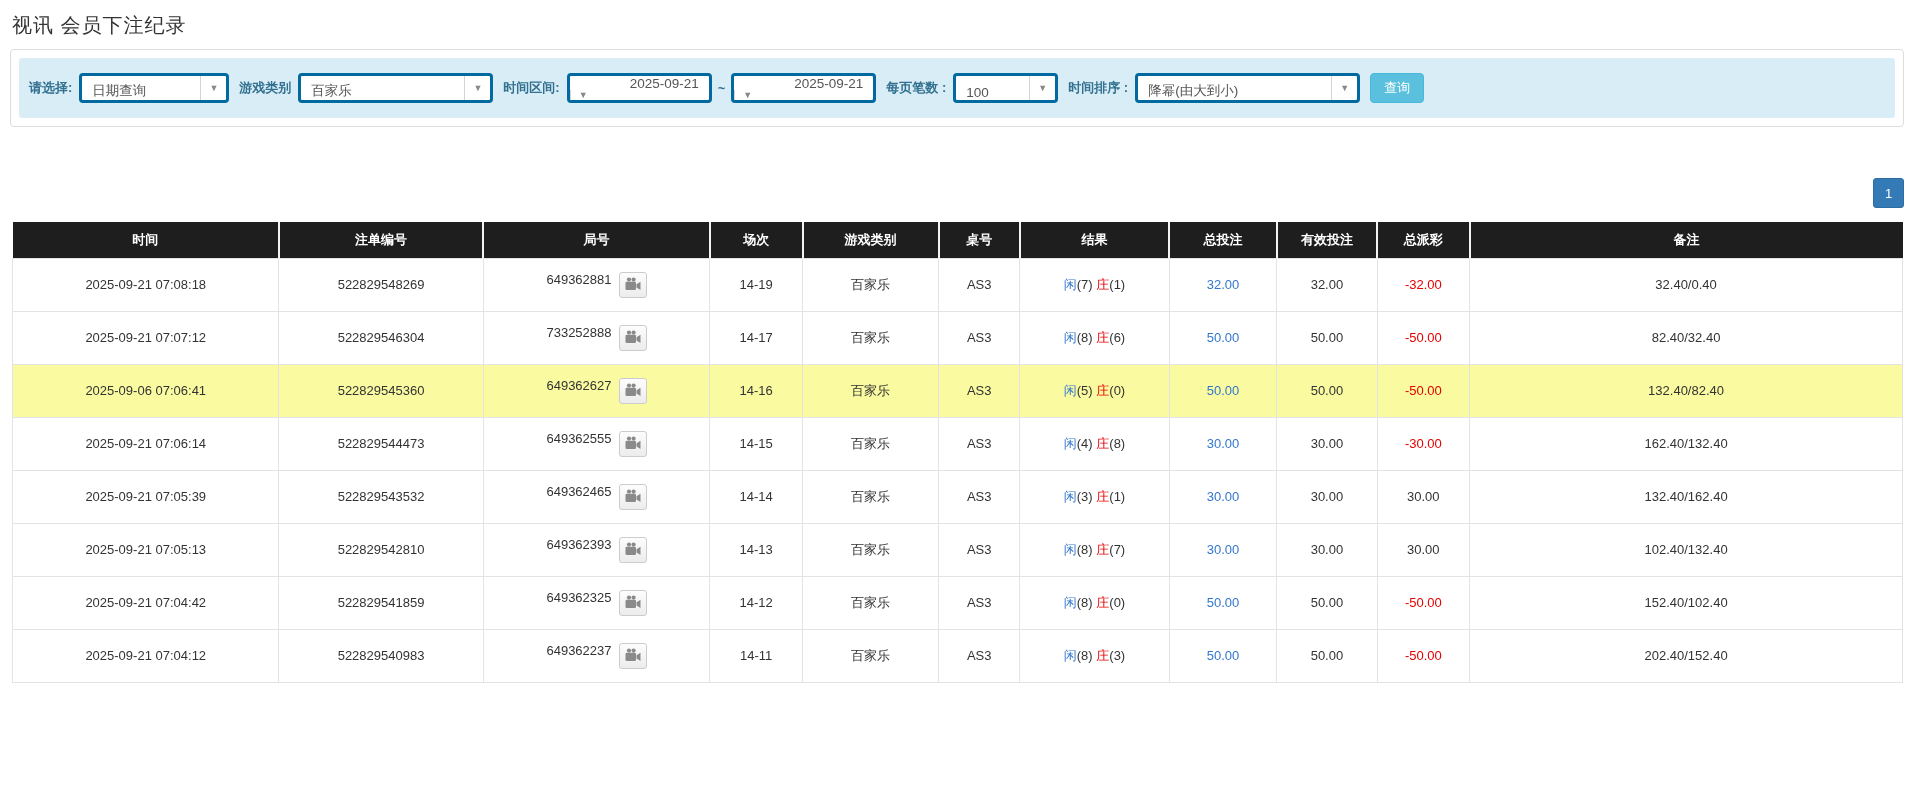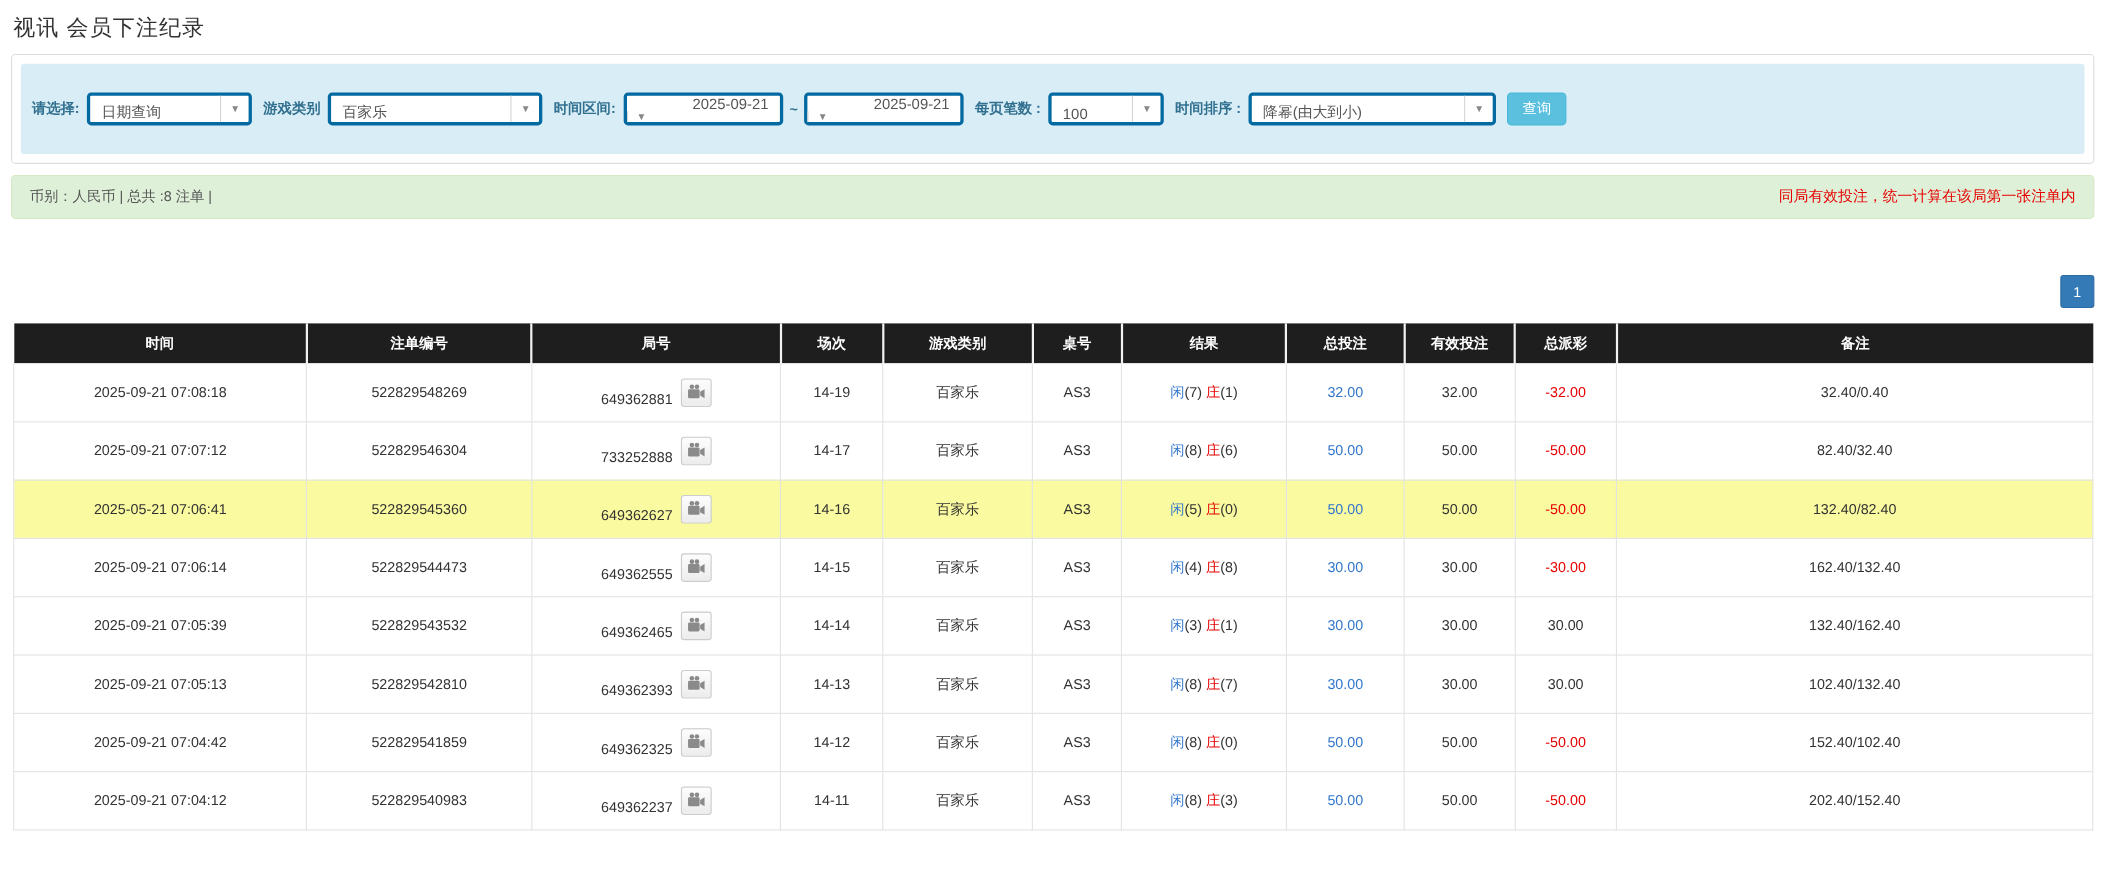--- a/index.html
+++ b/index.html
@@ -7,21 +7,21 @@
   body {
     width:1914px; min-height:810px;
     font-family:"Liberation Sans","DejaVu Sans",sans-serif;
     color:#333; font-size:13px;
   }
   .page { padding-top:8px; }
   .page-title { font-size:20px; font-weight:400; color:#333; margin:4px 0 10px 12px; letter-spacing:1px; }
 
   
   .filter-panel { margin:0 10px; border:1px solid #ddd; border-radius:4px; padding:8px; background:#fff; }
-  .filter-bar { background:#d9edf7; border-radius:3px; padding:26px 10px; display:flex; align-items:center; }
+  .filter-bar { background:#d9edf7; border-radius:3px; padding:15px 10px; display:flex; align-items:center; }
   .flabel { color:#31708f; font-weight:bold; font-size:13px; margin:0 7px 0 10px; white-space:nowrap; }
   .sel { display:flex; align-items:flex-end; height:30px; background:#fff; border:3px solid #0369a1; border-radius:4px; cursor:pointer; }
   .sel .sel-value { flex:1; padding:0 10px; font-size:13.5px; color:#555; white-space:nowrap; overflow:hidden; }
   .sel .caret-box { width:26px; align-self:stretch; border-left:1px solid #d5d5d5; display:flex; align-items:center; justify-content:center; color:#888; font-size:9px; }
   .w150 { width:150px; } .w195 { width:195px; } .w155 { width:145px;flex-direction:column; } .w105 { width:105px; } .w205 { width:225px; }
   .tilde { color:#31708f; font-weight:bold; margin:0 6px; }
   .search-btn { margin-left:10px; height:30px; padding:0 13px; background:#5bc0de; border:1px solid #46b8da; border-radius:4px; color:#fff; font-size:13px; cursor:pointer; font-family:inherit; }
 
   
   .summary-bar { margin:10px 10px 0 10px; background:#dff0d8; border:1px solid #d6e9c6; border-radius:4px; height:40px; display:flex; align-items:center; justify-content:space-between; padding:0 16px; }
@@ -31,21 +31,21 @@
   
   .pagination { margin:51px 10px 14px 10px; text-align:right; }
   .page-btn { min-width:31px; height:30px; background:#337ab7; border:1px solid #2e6da4; border-radius:3px; color:#fff; font-size:13px; cursor:pointer; font-family:inherit; }
 
   
   table { width:1891px; margin:0 auto 0 12px; border-collapse:collapse; table-layout:fixed; }
   thead th { background:#1e1e1e; color:#fff; font-weight:bold; font-size:13px; height:36px; border-left:2px solid #f2f2f2; }
   thead th:first-child { border-left:none; }
   tbody td { height:53px; text-align:center; border:1px solid #e3e3e3; font-size:13px; color:#333; background:#fff; }
   tr.highlight td { background:#fafaa0; }
-  .round-wrap { display:inline-flex; align-items:flex-end; gap:7px; }
+  .round-wrap { display:inline-flex; align-items:flex-start; gap:7px; }
   .video-btn { width:28px; height:26px; background:linear-gradient(#fdfdfd,#ececec); border:1px solid #ccc; border-radius:3px; display:inline-flex; align-items:center; justify-content:center; cursor:pointer; }
   .res-p { color:#3377cc; }
   .res-b { color:#e60000; }
   .res-n { color:#333; }
   .amount-link { color:#3377cc; cursor:pointer; }
   .neg { color:#e60000; }
   tr.summary td { height:27px; background:#999; color:#fff; border:2px solid #fff; font-size:13px; }
   tr.summary td.neg-cell { color:#e60000; }
 </style>
 </head>
@@ -89,24 +89,20 @@
       <span class="flabel">时间排序 :</span>
       <div class="sel w205">
         <span class="sel-value">降幂(由大到小)</span>
         <span class="caret-box">▼</span>
       </div>
 
       <button class="search-btn">查询</button>
     </div>
   </div>
 
-  <div class="summary-bar">
-    <span class="summary-left">币别：人民币 | 总共 :8 注单 |</span>
-    <span class="summary-notice">同局有效投注，统一计算在该局第一张注单内</span>
-  </div>
 
   <div class="pagination">
     <button class="page-btn">1</button>
   </div>
 
   <table>
     <colgroup>
       <col style="width:14.1%">
         <col style="width:10.8%">
         <col style="width:12.0%">
@@ -179,21 +175,21 @@
           <td>14-17</td>
           <td>百家乐</td>
           <td>AS3</td>
           <td><span class="res-p">闲</span><span class="res-n">(8)</span> <span class="res-b">庄</span><span class="res-n">(6)</span></td>
           <td><span class="amount-link">50.00</span></td>
           <td>50.00</td>
           <td class="neg">-50.00</td>
           <td>82.40/32.40</td>
         </tr>
         <tr class="highlight">
-          <td>2025-05-21 07:06:41</td>
+          <td>2025-09-06 07:06:41</td>
           <td>522829545360</td>
           <td><span class="round-wrap">
               <span>649362627</span>
               <button class="video-btn">
                 <span style="display:inline-flex">
                   <svg width="16" height="15" viewBox="0 0 16 15" aria-hidden="true">
                     <circle cx="4" cy="2.6" r="2.1" fill="#8a8a8a"></circle>
                     <circle cx="8.6" cy="2.6" r="2.1" fill="#8a8a8a"></circle>
                     <rect x="0.5" y="4.8" width="10.5" height="8.2" rx="1.2" fill="#8a8a8a"></rect>
                     <polygon points="11.5,7.2 15.5,4.8 15.5,13 11.5,10.6" fill="#8a8a8a"></polygon>

